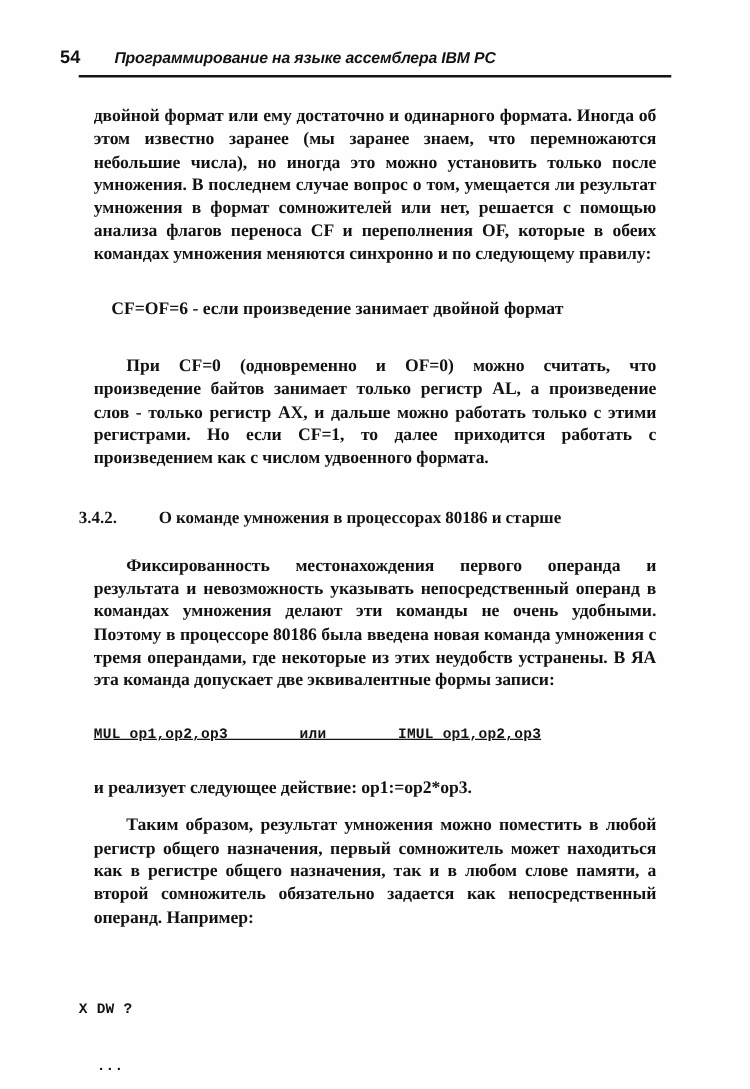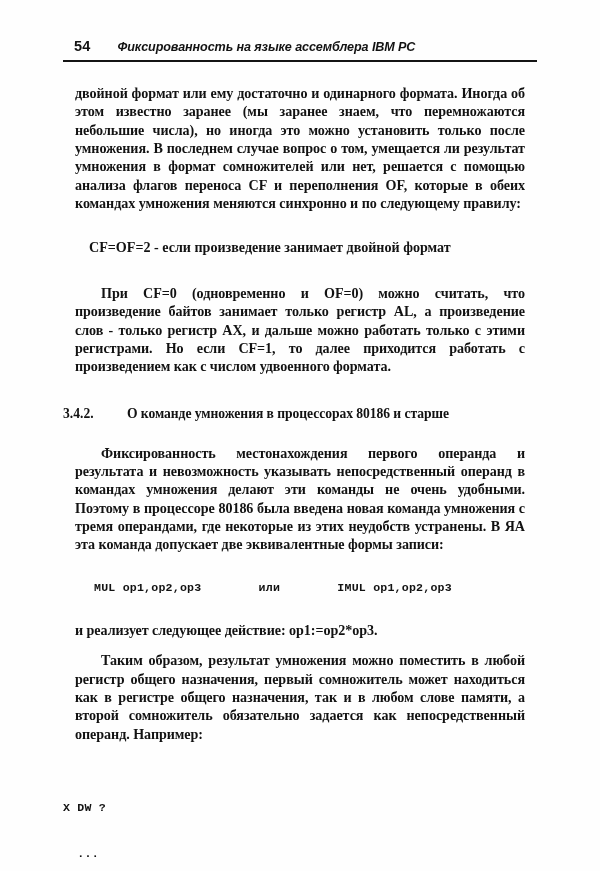--- a/index.html
+++ b/index.html
@@ -14,21 +14,21 @@
     background: #fefefe;
     font-family: "Liberation Serif", "DejaVu Serif", serif;
     color: #121212;
     overflow: hidden;
     box-sizing: border-box;
   }
 
   
   .running-head {
     position: absolute;
-    left: 74px;
+    left: 48px;
     top: 38px;
     width: 474px;
     display: flex;
     align-items: baseline;
   }
   .folio {
     font-weight: bold;
     font-size: 14.5px;
     letter-spacing: 0.2px;
     margin-right: 27px;
@@ -105,45 +105,46 @@
   
   .code {
     font-family: "Liberation Mono", "DejaVu Sans Mono", monospace;
     font-size: 11.6px;
     line-height: 15.4px;
     font-weight: bold;
     white-space: pre;
     letter-spacing: 0.2px;
   }
   .code-forms {
-    margin-left: 31px;
+    margin-left: 12px;
+    text-decoration: underline;
   }
   .code-block {
     margin-left: 0px;
   }
 </style>
 </head>
 <body>
 
 <div class="page">
 
   <div class="running-head">
     <span class="folio">54</span>
-    <span class="head-title">Фиксированность на языке ассемблера IBM PC</span>
+    <span class="head-title">Программирование на языке ассемблера IBM PC</span>
   </div>
   <div class="head-rule"></div>
 
   <div class="column">
 
     <p class="body">двойной формат или ему достаточно и одинарного формата. Иногда об этом известно заранее (мы заранее знаем, что перемножаются небольшие числа), но иногда это можно установить только после умножения. В последнем случае вопрос о том, умещается ли результат умножения в формат сомножителей или нет, решается с помощью анализа флагов переноса CF и переполнения OF, которые в обеих командах умножения меняются синхронно и по следующему правилу:</p>
 
     <div class="gap-md"></div>
 
     <div class="flag-block">
-      <div class="flag-line">CF=OF=2 - если произведение занимает двойной формат</div>
+      <div class="flag-line">CF=OF=6 - если произведение занимает двойной формат</div>
     </div>
 
     <div class="gap-md"></div>
 
     <p class="body indent">При CF=0 (одновременно и OF=0) можно считать, что произведение байтов занимает только регистр AL, а произведение слов - только регистр AX, и дальше можно работать только с этими регистрами. Но если CF=1, то далее приходится работать с произведением как с числом удвоенного формата.</p>
 
     <div class="gap-lg"></div>
 
     <div class="section-head">
       <span class="sec-num">3.4.2.</span>

